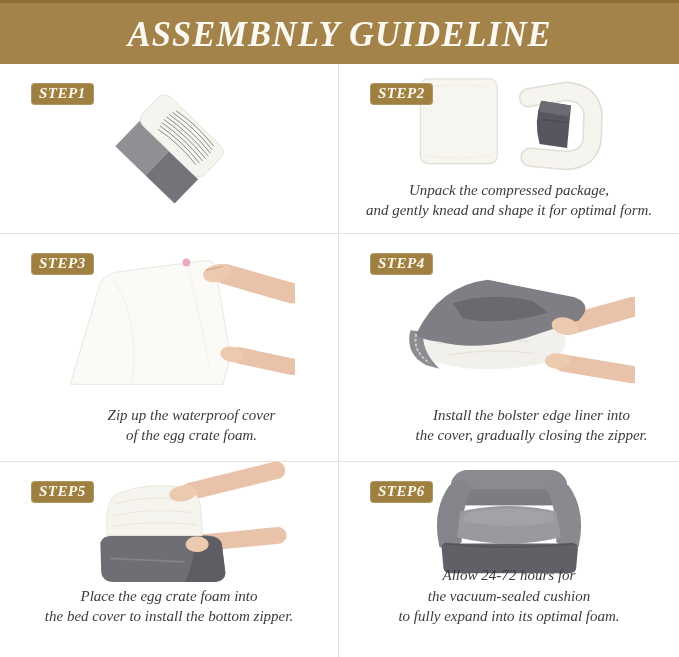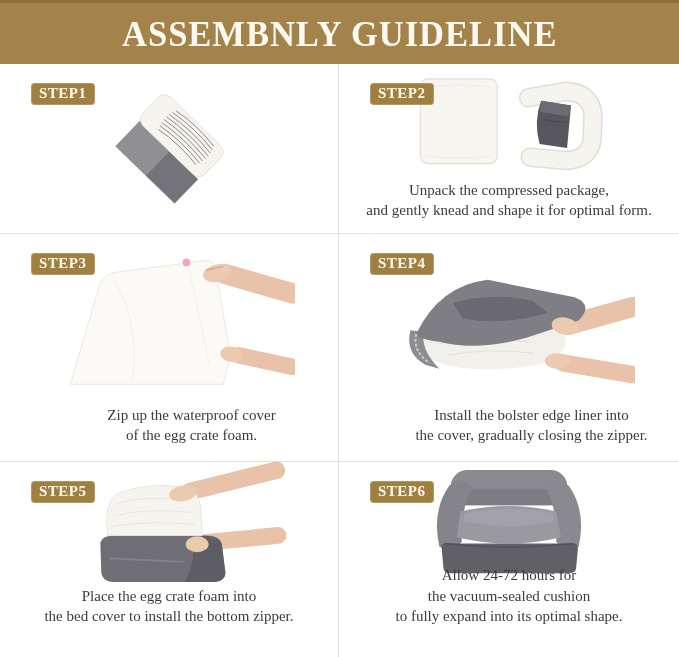--- a/index.html
+++ b/index.html
@@ -1,21 +1,21 @@
 <!DOCTYPE html>
 <html><head>
 <meta charset="utf-8">
 <style>
   html, body { margin:0; padding:0; }
   body {
     width:679px; height:657px; background:#ffffff;
     font-family:"Liberation Serif", serif;
     overflow:hidden;
   }
-  .page { width:679px; height:657px; position:relative; background:#f97316; }
+  .page { width:679px; height:657px; position:relative; background:#f97316;font-style:italic; }
 
   
   .banner {
     height:61px; background:#a3834a; border-top:3px solid #8e7036;
     display:flex; align-items:center; justify-content:center;
   }
   .banner-title {
     color:#fbf9f1; font-size:36px; font-weight:bold; letter-spacing:1px;
     margin:0; line-height:1; transform:scaleX(0.96);
   }
@@ -183,18 +183,18 @@
           <path d="M212 116 Q222 72 200 40 Q186 26 170 40 Q186 70 184 110 Q198 124 212 116 Z" fill="#8a8990"></path>
           <path d="M64 72 Q125 58 184 72 L190 104 Q125 120 60 104 Z" fill="#9a99a0"></path>
           <path d="M70 74 Q125 62 180 74 L182 84 Q125 96 68 84 Z" fill="#a3a2a9"></path>
           <path d="M44 112 L206 112 Q212 112 211 120 L209 142 Q209 149 200 149 L52 149 Q43 149 43 142 L41 120 Q40 112 44 112 Z" fill="#616066"></path>
           <path d="M44 112 Q125 121 206 112" stroke="#55545a" stroke-width="2" fill="none"></path>
         </svg>
       </div>
       <div class="caption">
         <div>Allow 24-72 hours for</div>
         <div>the vacuum-sealed cushion</div>
-        <div>to fully expand into its optimal shape.</div>
+        <div>to fully expand into its optimal foam.</div>
       </div>
     </div>
 
   </div>
 </div>
 
 </body></html>

